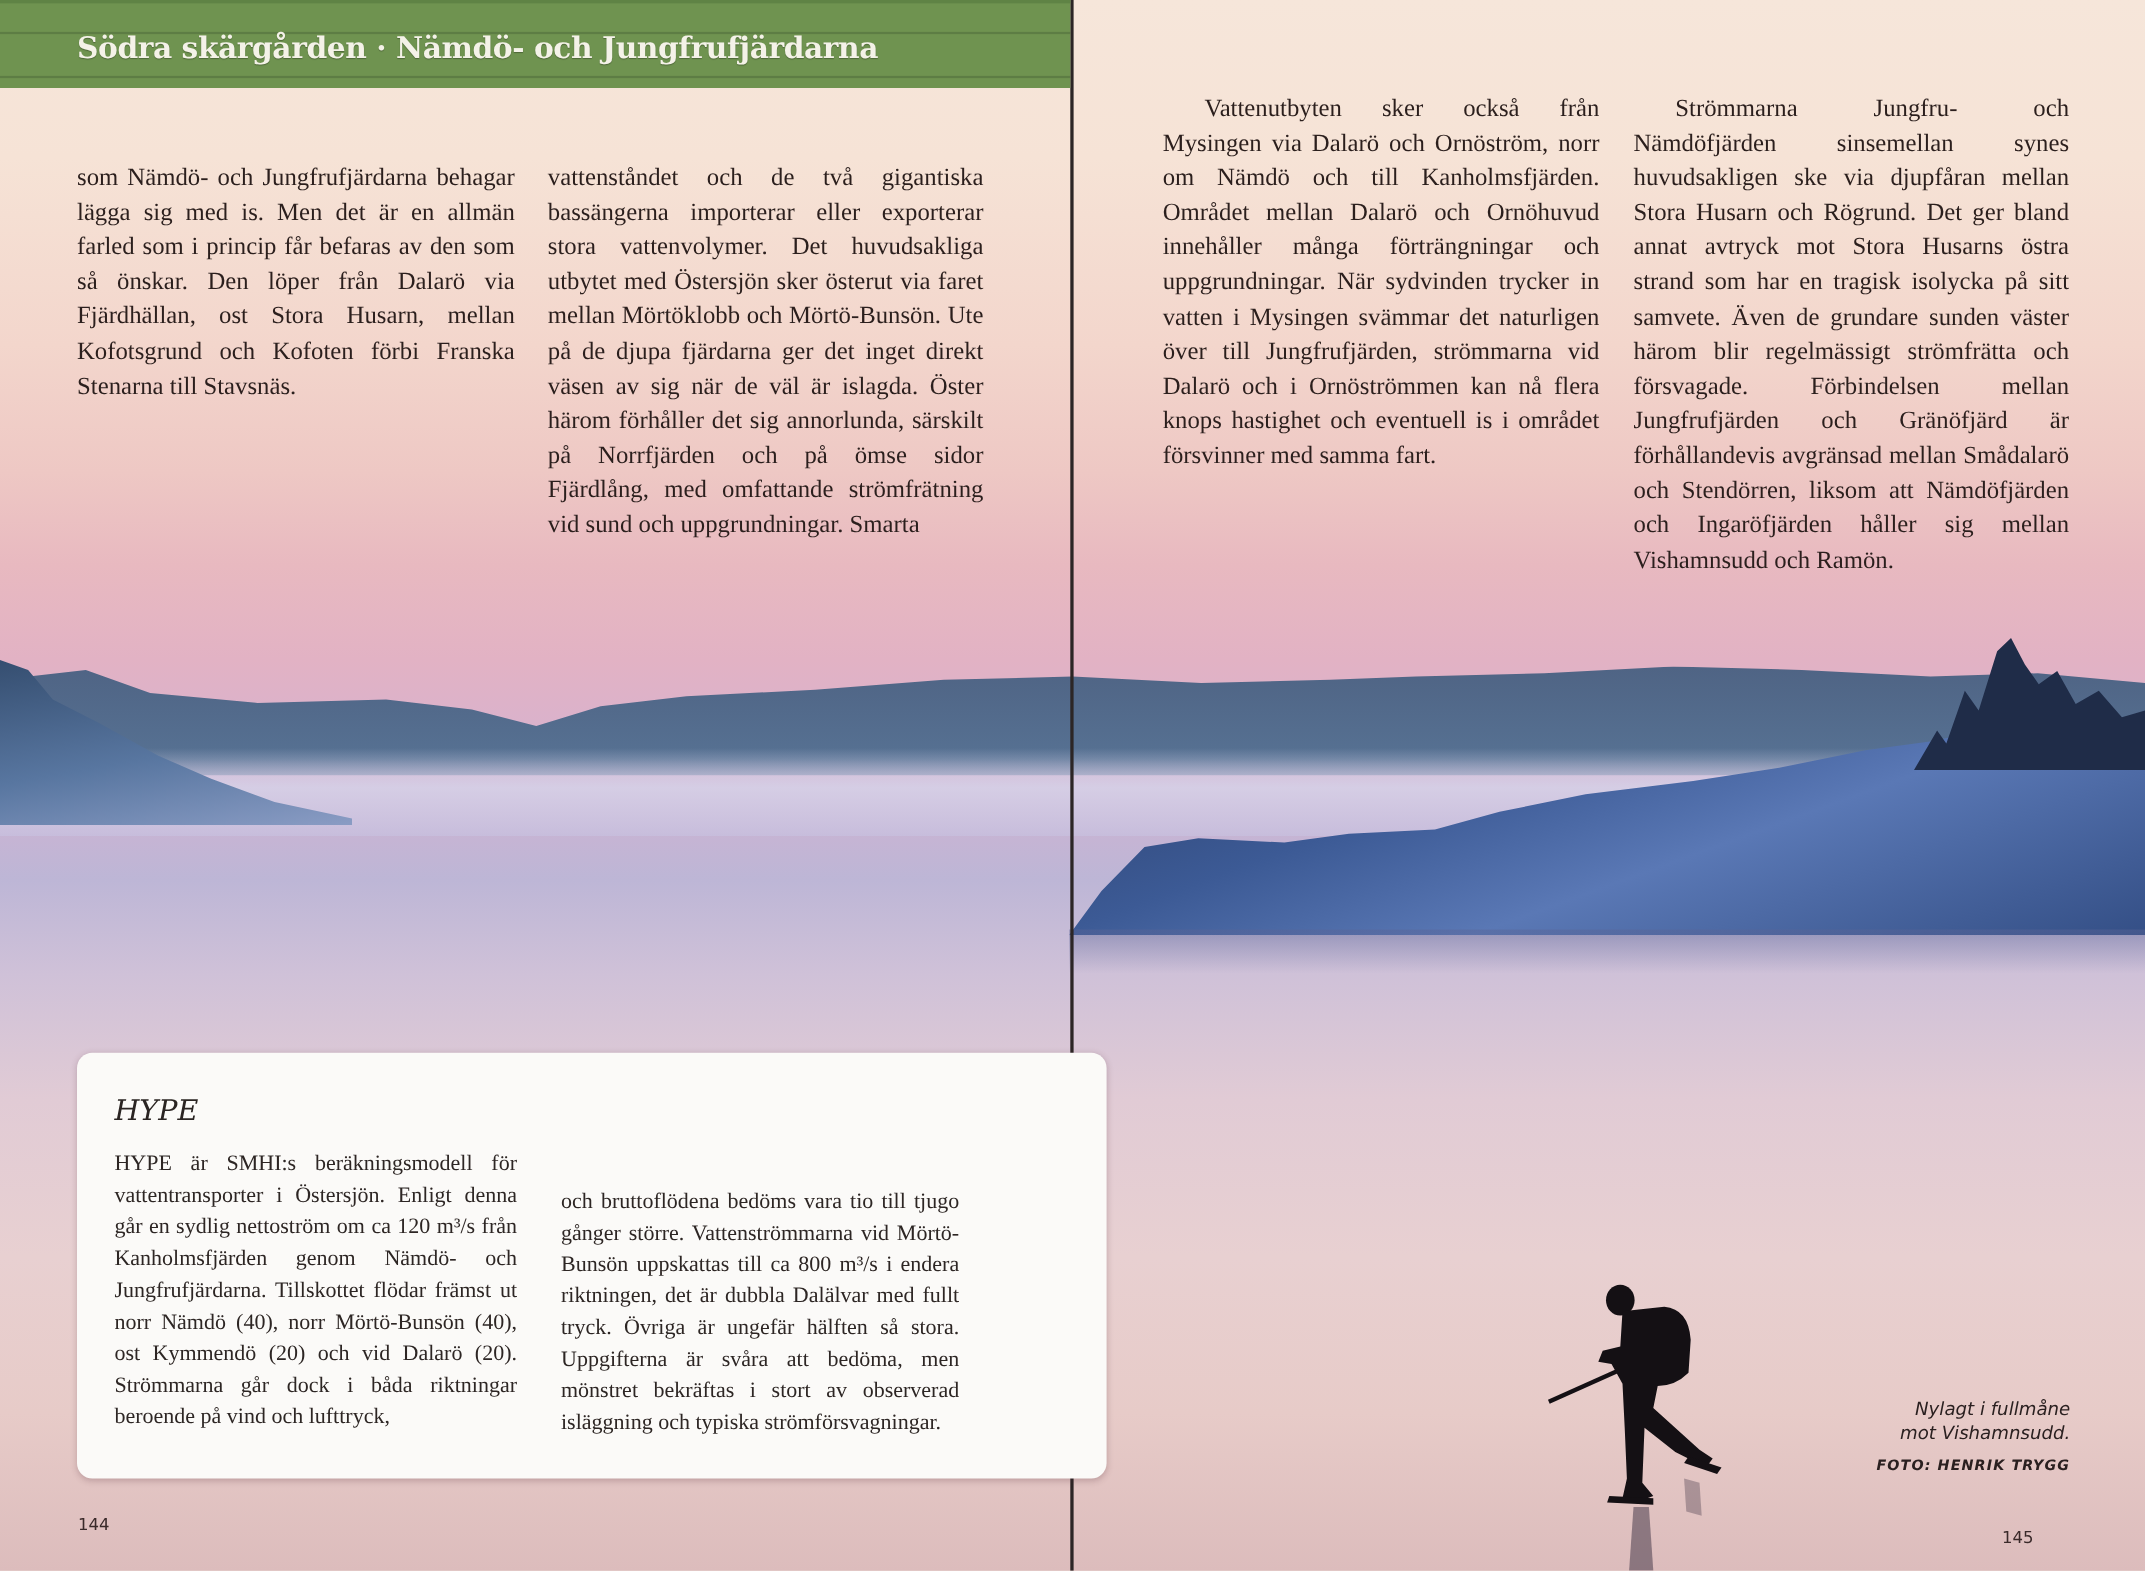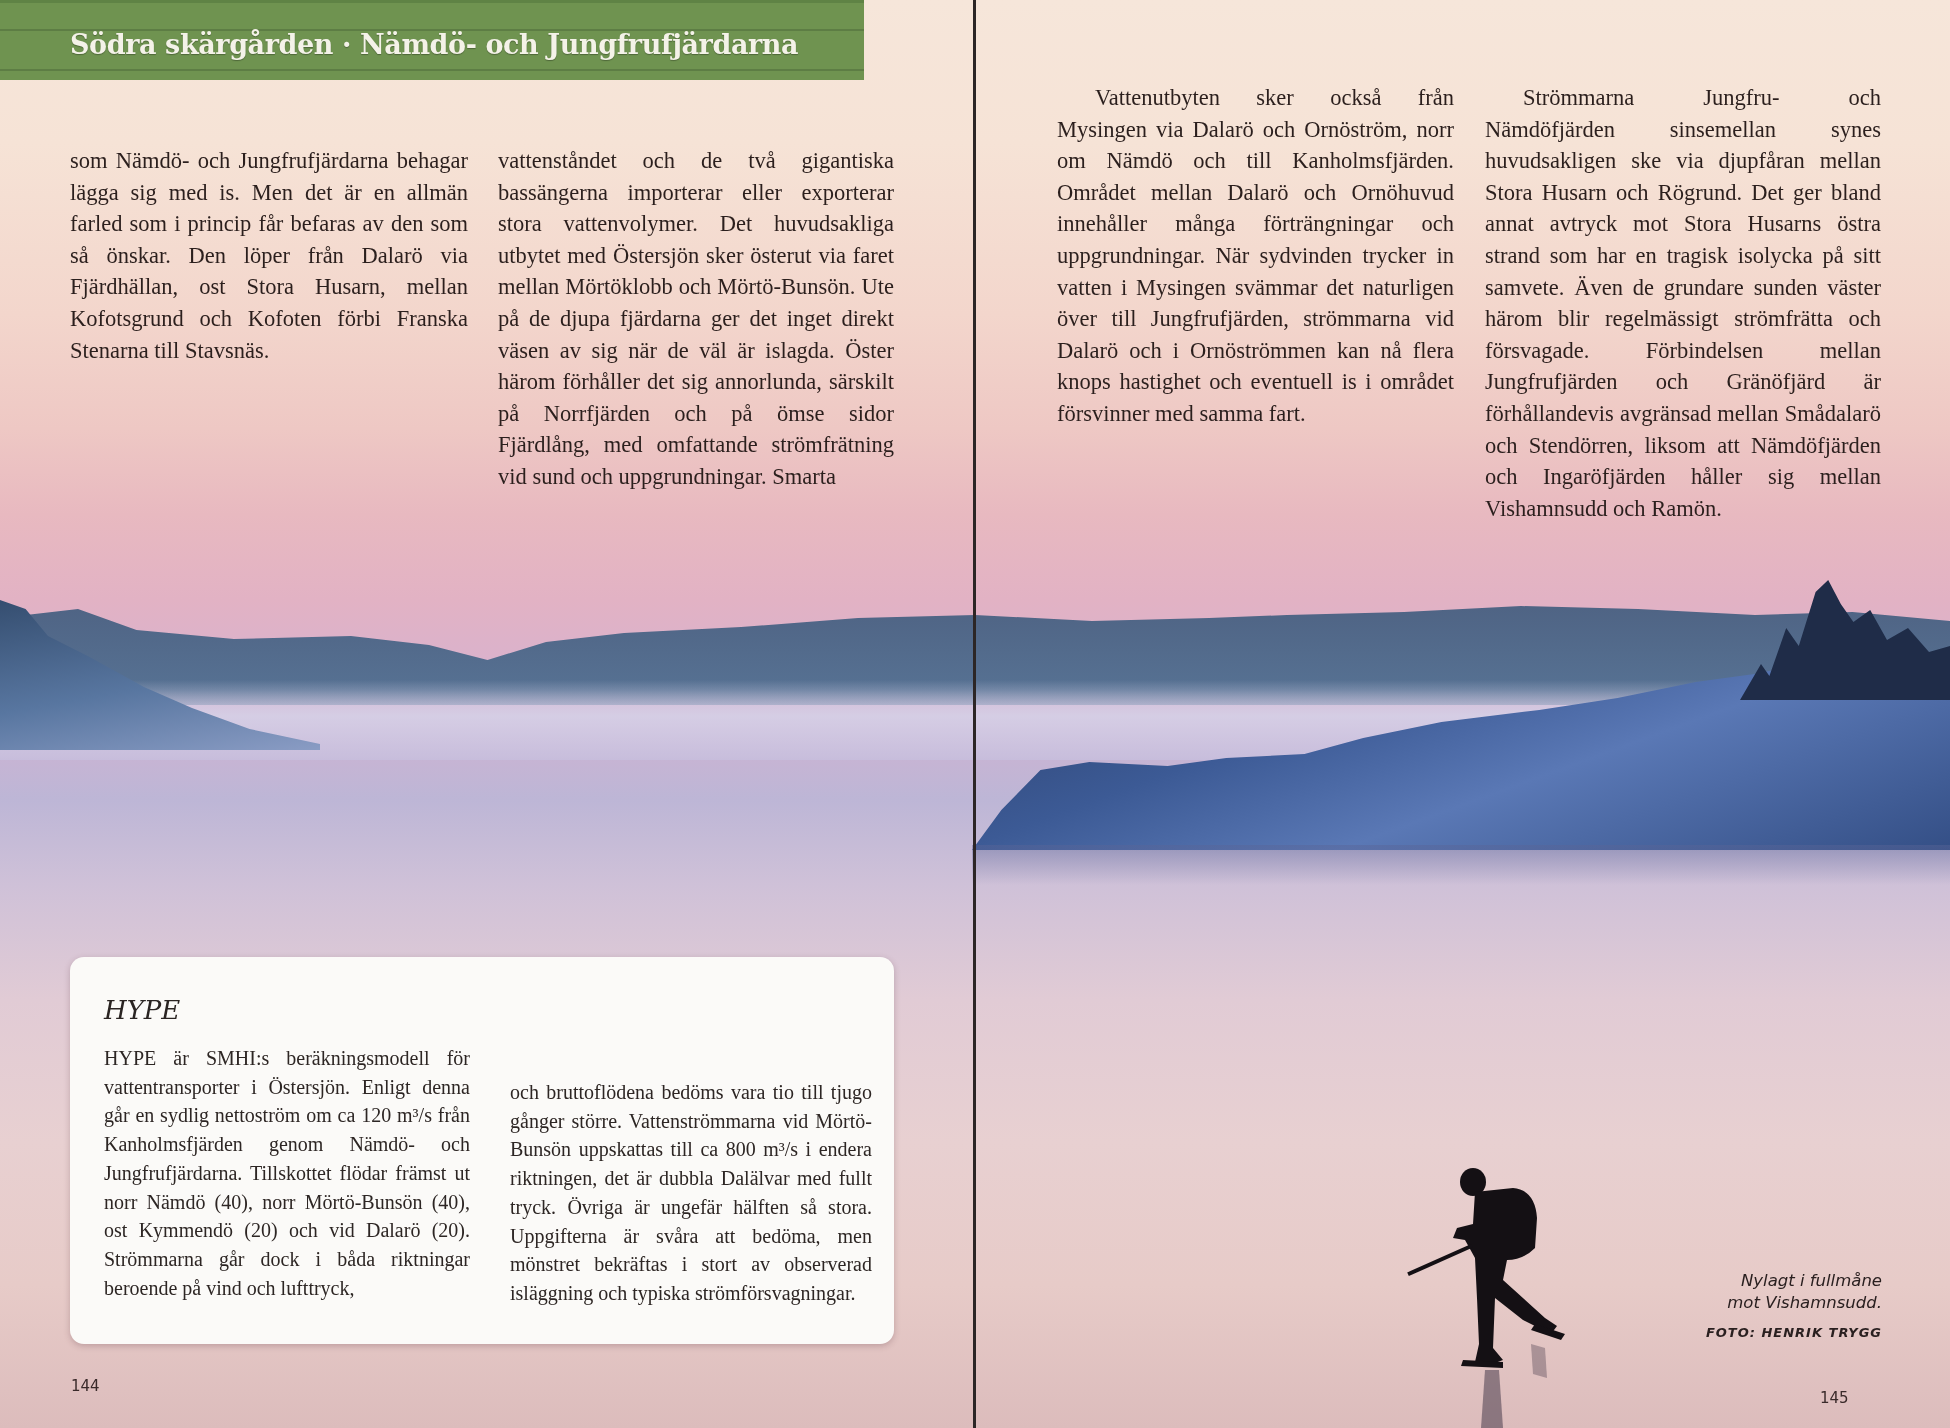--- a/index.html
+++ b/index.html
@@ -48,21 +48,21 @@
       position: absolute; left: 1395px; top: 1148px; width: 180px; height: 280px;
     }
 
     
     .spine {
       position: absolute; left: 973px; top: 0; width: 3px; height: 1428px; background: #2c2626;
     }
 
     
     .header-band {
-      position: absolute; left: 0; top: 0; width: 864px; height: 80px;
+      position: absolute; left: 0; top: 0; width: 973px; height: 80px;
       background: #6f9350;
       border-top: 3px solid #5f8345;
     }
     .header-band .stripe {
       position: absolute; left: 0; width: 100%; height: 2px; background: rgba(40,60,30,0.25);
     }
     .header-title {
       position: absolute; left: 70px; top: 26px;
       font-family: "DejaVu Serif", serif; font-weight: bold; font-size: 27px;
       color: #f4f2e8; letter-spacing: -0.4px;
@@ -76,21 +76,21 @@
     }
     .col p { margin: 0; }
     .col p.indent { text-indent: 38px; }
     .col-1 { left: 70px;  top: 145px; width: 398px; }
     .col-2 { left: 498px; top: 145px; width: 396px; }
     .col-3 { left: 1057px; top: 82px;  width: 397px; }
     .col-4 { left: 1485px; top: 82px;  width: 396px; }
 
     
     .hype-box {
-      position: absolute; left: 70px; top: 957px; width: 824px; height: 387px;
+      position: absolute; left: 70px; top: 957px; width: 936px; height: 387px;
       background: #fbfaf8; border-radius: 14px;
       box-shadow: 0 2px 6px rgba(80,40,50,0.25);
     }
     .hype-title {
       position: absolute; left: 34px; top: 38px;
       font-family: "DejaVu Serif", serif; font-style: italic; font-size: 26px; color: #2a2422;
     }
     .hype-col {
       position: absolute; top: 87px; font-size: 20px; line-height: 28.7px; color: #2d2624; text-align: justify;
     }

